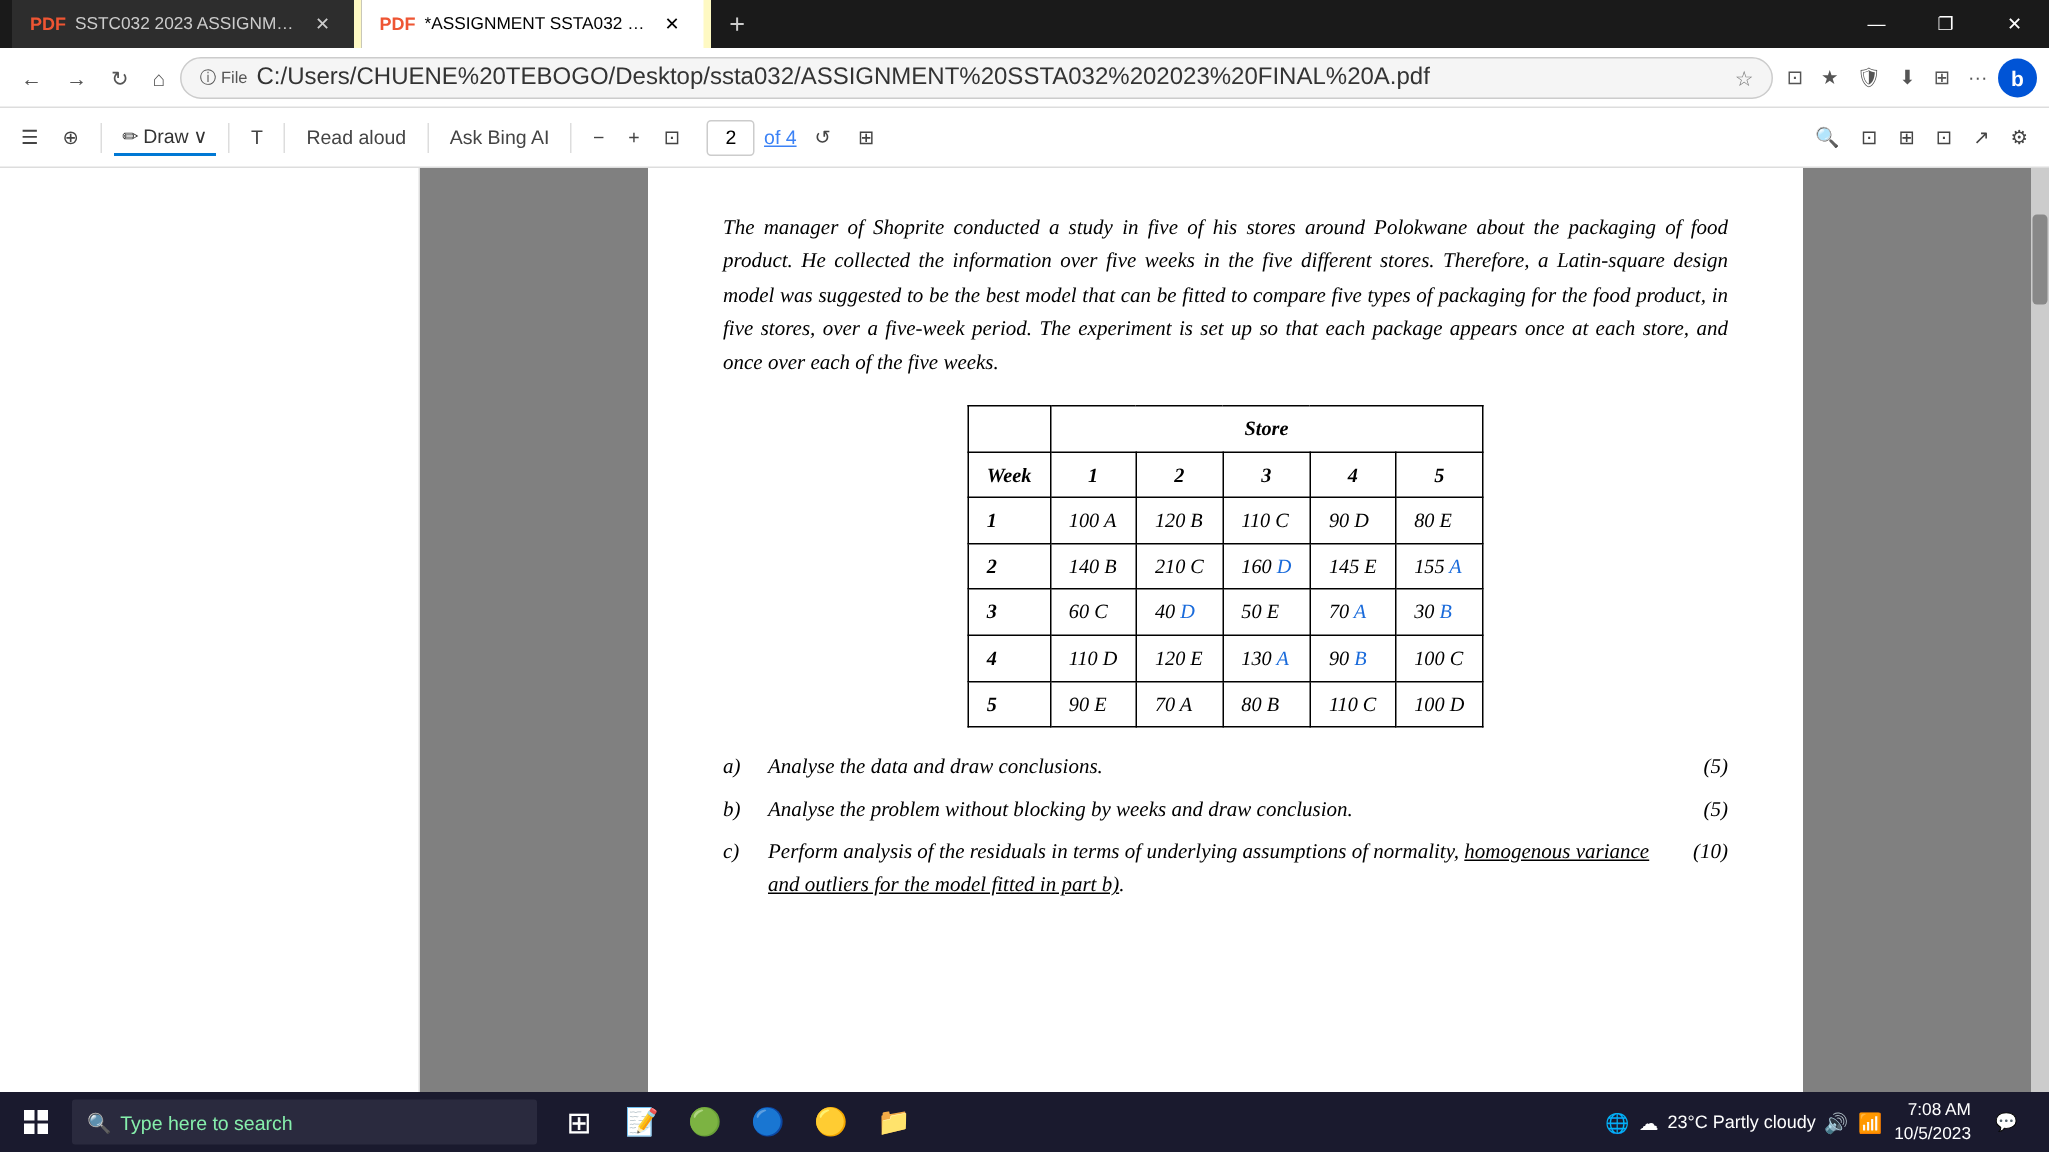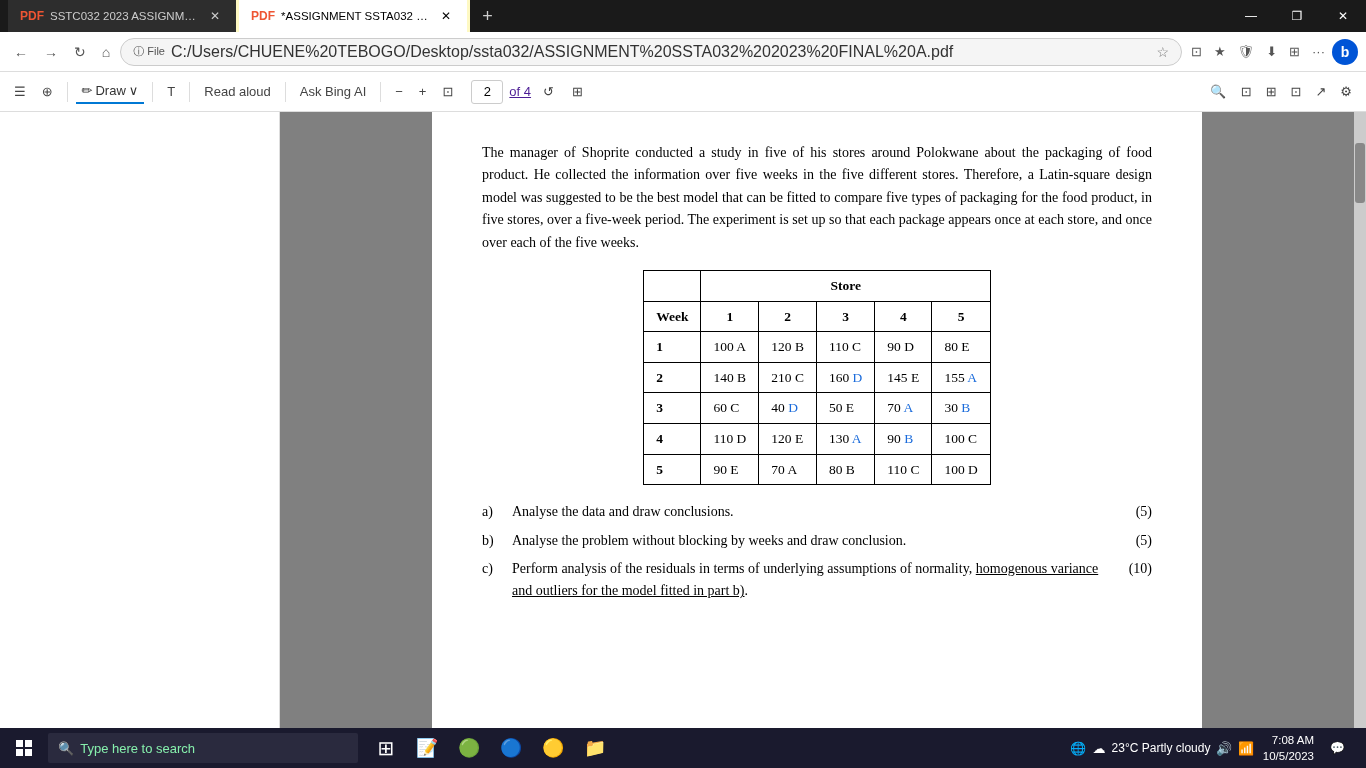--- a/index.html
+++ b/index.html
@@ -14,21 +14,21 @@
       justify-content: space-between;
       padding: 0 0 0 8px;
       color: #fff;
       font-size: 12px;
     }
     #titlebar-left { display: flex; align-items: center; gap: 0; flex: 1; }
     .tab {
       display: flex; align-items: center; gap: 6px;
       padding: 0 12px; height: 32px; font-size: 11.5px;
       background: #2d2d2d; color: #ccc; cursor: pointer;
-      border-right: 3px solid #fef9c3; min-width: 180px; max-width: 240px;
+      border-right: 5px solid #fef9c3; min-width: 180px; max-width: 240px;
     }
     .tab.active { background: #fff; color: #000; }
     .tab-close { margin-left: auto; font-size: 12px; cursor: pointer; padding: 2px 4px; }
     .new-tab-btn { padding: 0 12px; height: 32px; font-size: 18px; color: #ccc; cursor: pointer; background: transparent; border: none; }
     #titlebar-controls { display: flex; }
     .title-btn { width: 46px; height: 32px; background: transparent; border: none; color: #fff; font-size: 12px; cursor: pointer; display: flex; align-items: center; justify-content: center; }
 
     
     #addressbar {
       height: 40px; background: #fff; display: flex; align-items: center;
@@ -50,25 +50,25 @@
     #pdf-toolbar {
       height: 40px; background: #fff; border-bottom: 1px solid #ddd;
       display: flex; align-items: center; padding: 0 8px; gap: 4px;
     }
     .pdf-btn { background: none; border: none; cursor: pointer; padding: 4px 6px; border-radius: 3px; color: #444; font-size: 13px; }
     .separator { width: 1px; height: 20px; background: #ddd; margin: 0 4px; }
     .pdf-draw-btn { display: flex; align-items: center; gap: 3px; font-size: 13px; color: #333; cursor: pointer; padding: 4px 6px; }
     .draw-underline { border-bottom: 2px solid #0078d4; }
     #page-controls { display: flex; align-items: center; gap: 6px; font-size: 13px; margin: 0 8px; }
     #page-num-input { width: 32px; height: 24px; border: 1px solid #ccc; border-radius: 3px; text-align: center; font-size: 13px; }
-    .page-of { font-size: 13px; color: #4c1d95; text-decoration: underline; }
+    .page-of { font-size: 13px; color: #3b82f6; text-decoration: underline; }
     .pdf-toolbar-right { margin-left: auto; display: flex; align-items: center; gap: 2px; }
 
     
-    #main { display: flex; height: calc(768px - 32px - 40px - 40px - 40px); }
+    #main { display: flex; height: calc(768px - 32px - 40px - 40px - 40px); font-style: italic; }
 
     
     #sidebar { width: 280px; background: #fff; border-right: 1px solid #ddd; }
 
     
     #pdf-area { flex: 1; background: #808080; overflow: hidden; position: relative; display: flex; justify-content: center; }
     #pdf-page { background: #fff; width: 770px; margin: 0 auto; height: 100%; overflow-y: auto; padding: 30px 50px; position: relative; }
 
     
     #scrollbar { width: 12px; background: #ccc; position: relative; }

